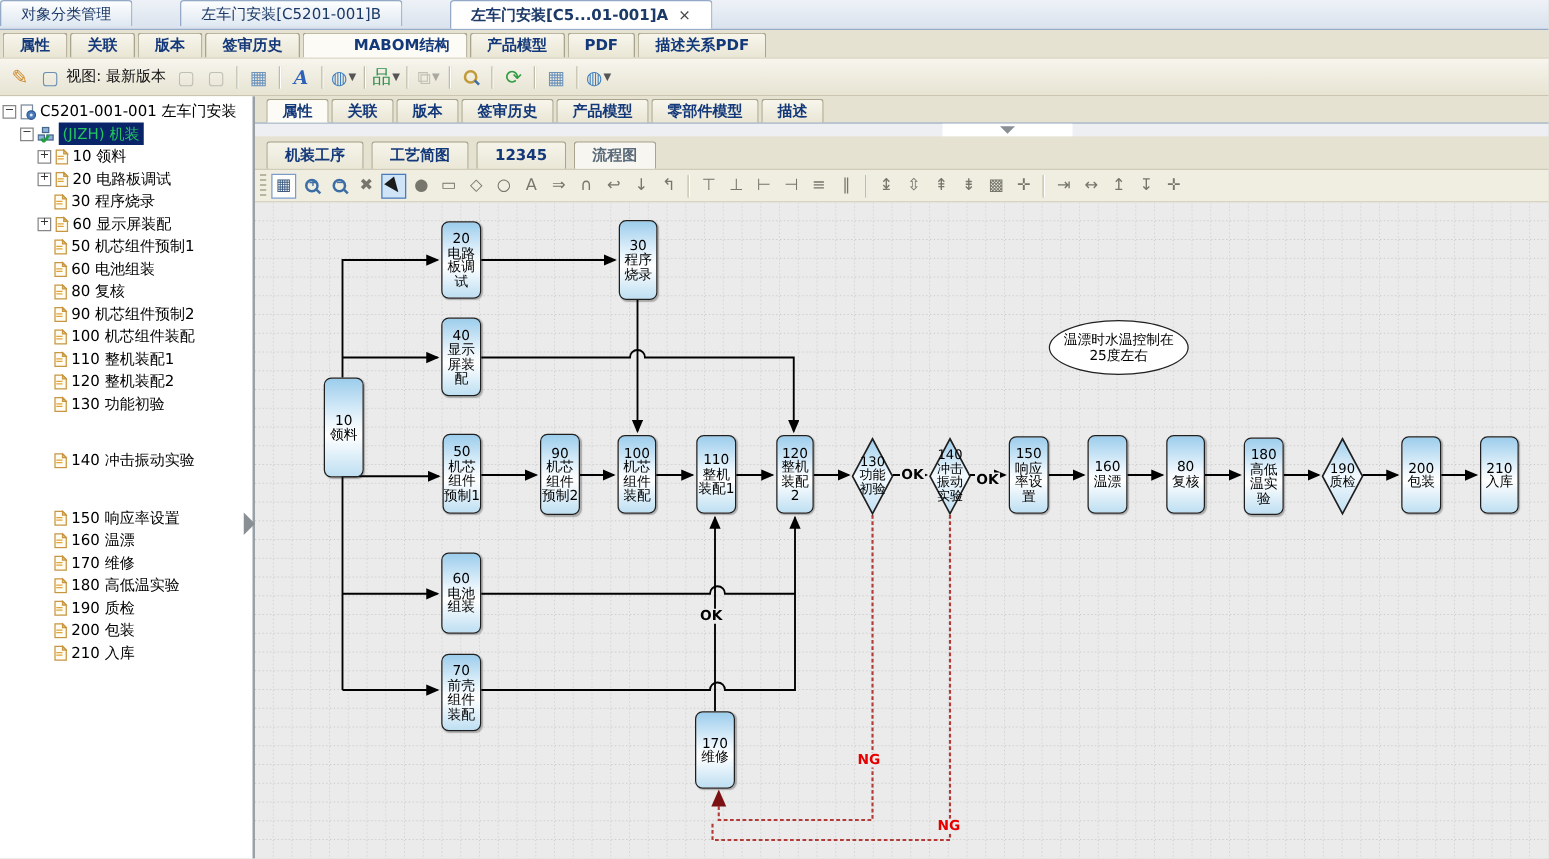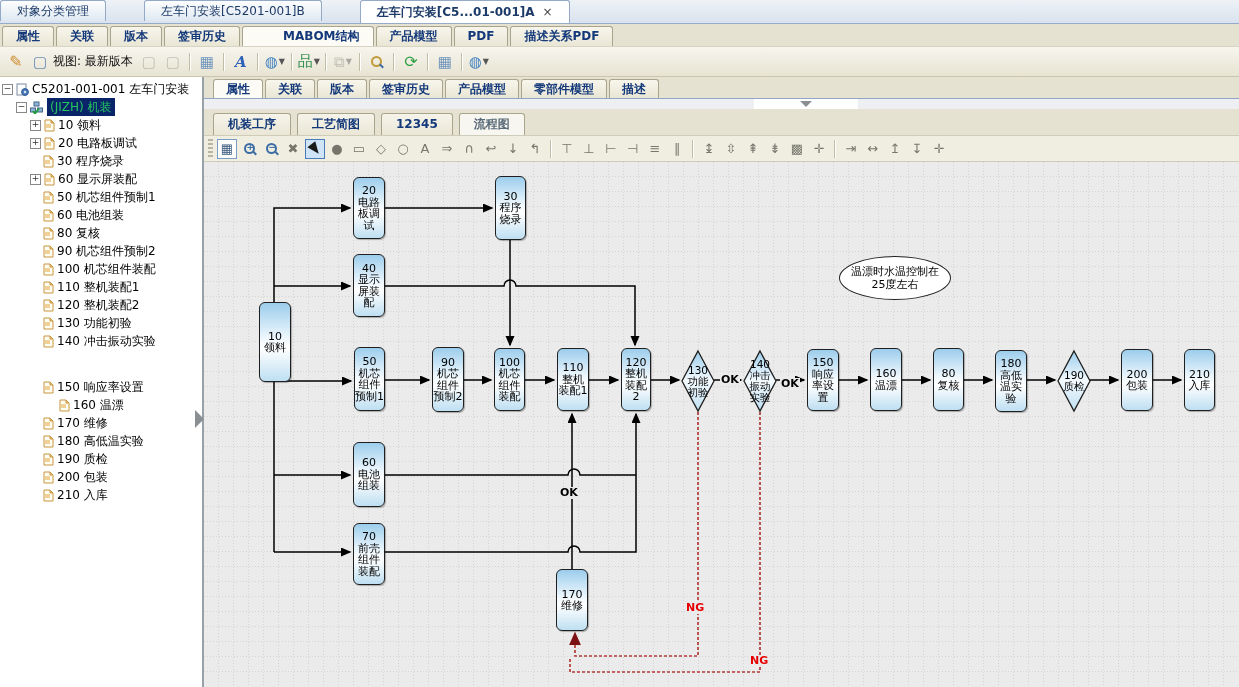--- a/index.html
+++ b/index.html
@@ -326,21 +326,21 @@
           <span style="width: 13px; flex: 0 0 auto;"></span>
           <span class="tico">
             <svg width="11" height="13" viewBox="0 0 11 13">
               <path d="M1,1 h6 l3,3 v8 h-9 z" fill="#fffdf2" stroke="#c89540"></path>
               <path d="M7,1 l3,3 h-3 z" fill="#f2cf7e" stroke="#c89540"></path>
               <path d="M2,6 h5 M2,8 h5" stroke="#e0a43c" stroke-width="1"></path>
             </svg>
           </span>
           <span class="tlabel">130 功能初验</span>
         </div>
-        <div class="trow" style="padding-left: 30px;">
+        <div class="trow" style="padding-left: 30px; margin-top: 27px;">
           <span style="width: 13px; flex: 0 0 auto;"></span>
           <span class="tico">
             <svg width="11" height="13" viewBox="0 0 11 13">
               <path d="M1,1 h6 l3,3 v8 h-9 z" fill="#fffdf2" stroke="#c89540"></path>
               <path d="M7,1 l3,3 h-3 z" fill="#f2cf7e" stroke="#c89540"></path>
               <path d="M2,6 h5 M2,8 h5" stroke="#e0a43c" stroke-width="1"></path>
             </svg>
           </span>
           <span class="tlabel">140 冲击振动实验</span>
         </div>
@@ -348,21 +348,21 @@
           <span style="width: 13px; flex: 0 0 auto;"></span>
           <span class="tico">
             <svg width="11" height="13" viewBox="0 0 11 13">
               <path d="M1,1 h6 l3,3 v8 h-9 z" fill="#fffdf2" stroke="#c89540"></path>
               <path d="M7,1 l3,3 h-3 z" fill="#f2cf7e" stroke="#c89540"></path>
               <path d="M2,6 h5 M2,8 h5" stroke="#e0a43c" stroke-width="1"></path>
             </svg>
           </span>
           <span class="tlabel">150 响应率设置</span>
         </div>
-        <div class="trow" style="padding-left: 30px; margin-left: 16px;">
+        <div class="trow" style="padding-left: 30px;">
           <span style="width: 13px; flex: 0 0 auto;"></span>
           <span class="tico">
             <svg width="11" height="13" viewBox="0 0 11 13">
               <path d="M1,1 h6 l3,3 v8 h-9 z" fill="#fffdf2" stroke="#c89540"></path>
               <path d="M7,1 l3,3 h-3 z" fill="#f2cf7e" stroke="#c89540"></path>
               <path d="M2,6 h5 M2,8 h5" stroke="#e0a43c" stroke-width="1"></path>
             </svg>
           </span>
           <span class="tlabel">160 温漂</span>
         </div>

